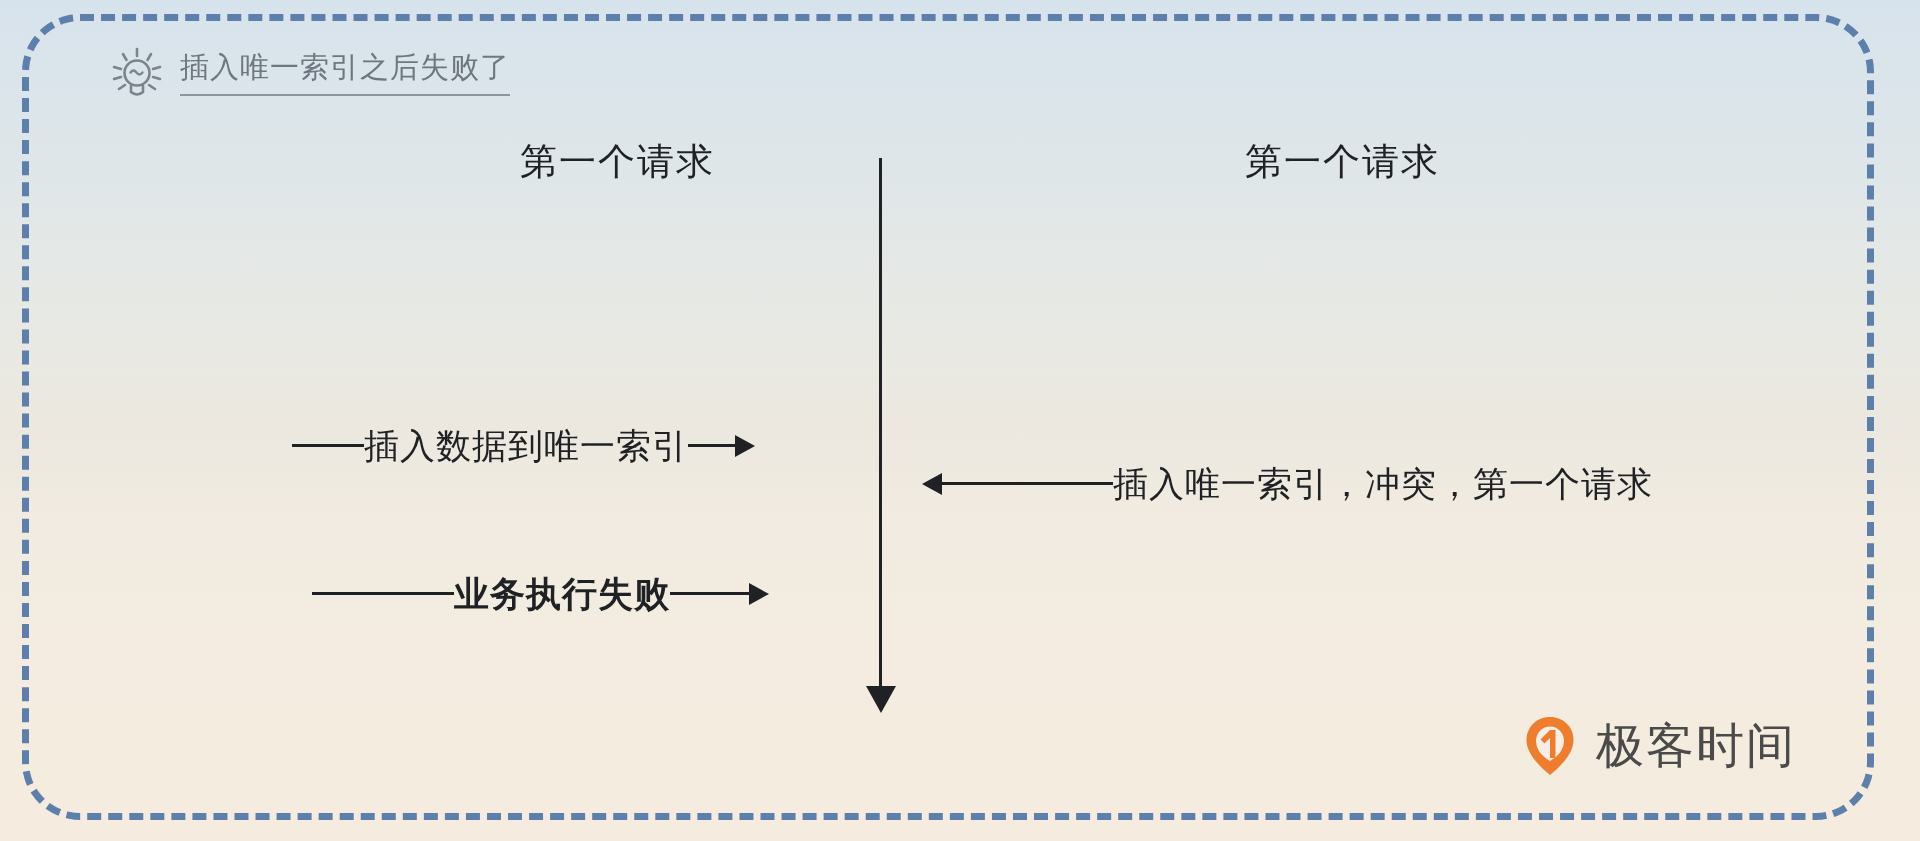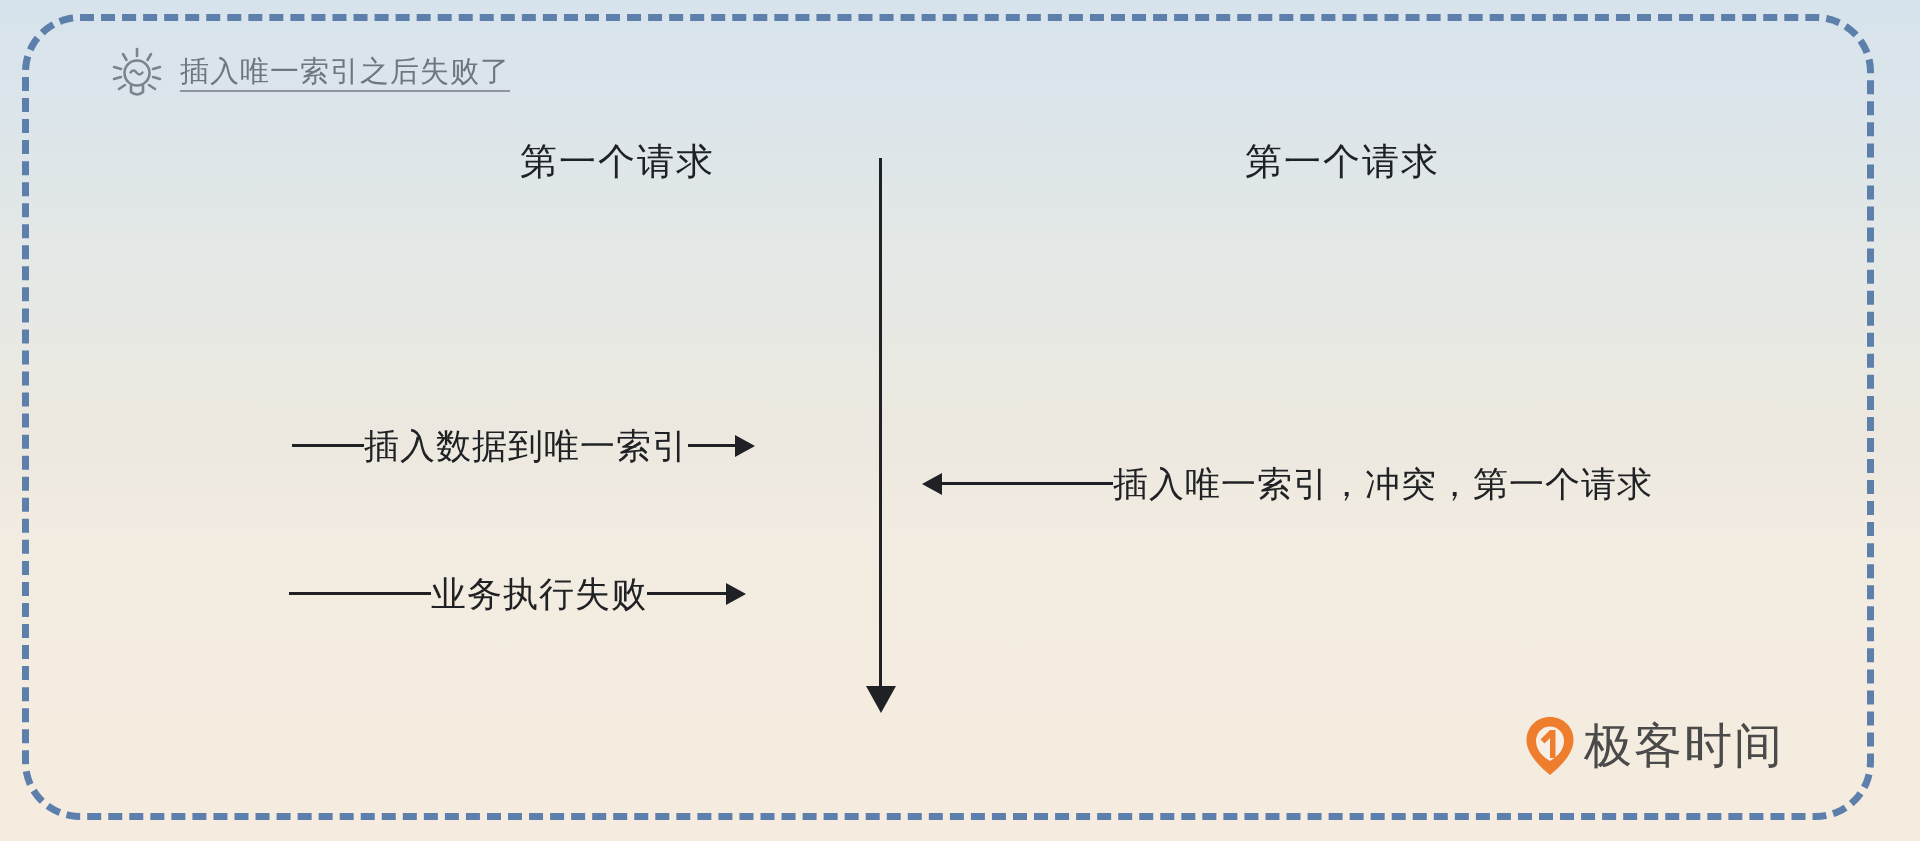--- a/index.html
+++ b/index.html
@@ -54,21 +54,21 @@
     align-items: center;
     gap: 14px;
     height: 56px;
   }
   #bulb-icon { display:block; width: 58px; height: 58px; }
   #header-title {
     font-size: 29px;
     color: #6e7780;
     letter-spacing: 1px;
     border-bottom: 2px solid #8d949b;
-    padding-bottom: 3px;
+    padding-bottom: 11px;
     line-height: 1.1;
     white-space: nowrap;
   }
 
   
   .lane-title {
     position: absolute;
     font-size: 37px;
     color: #1f2124;
     letter-spacing: 2px;
@@ -128,36 +128,36 @@
     border-right: 20px solid #1f2124;
     margin-right: -1px;
   }
 
   
   #msg-1 { left: 292px; top: 400px; margin-top: 28px; }
   #msg-1 .line.pre  { width: 72px; }
   #msg-1 .line.post { width: 48px; }
 
   
-  #msg-2 { left: 289px; top: 576px; }
+  #msg-2 { left: 312px; top: 576px; font-weight: bold; }
   #msg-2 .line.pre  { width: 142px; }
   #msg-2 .line.post { width: 80px; }
 
   
   #msg-3 { left: 922px; top: 466px; }
   #msg-3 .line.post { width: 172px; }
 
   
   #logo {
     position: absolute;
     left: 1524px;
     top: 716px;
     display: flex;
     align-items: center;
-    gap: 8px;
+    gap: 20px;
   }
   #logo-mark { display:block; width: 52px; height: 60px; }
   #logo-text {
     font-size: 48px;
     color: #4a4a4a;
     letter-spacing: 2px;
     line-height: 1;
     white-space: nowrap;
   }
 </style>

